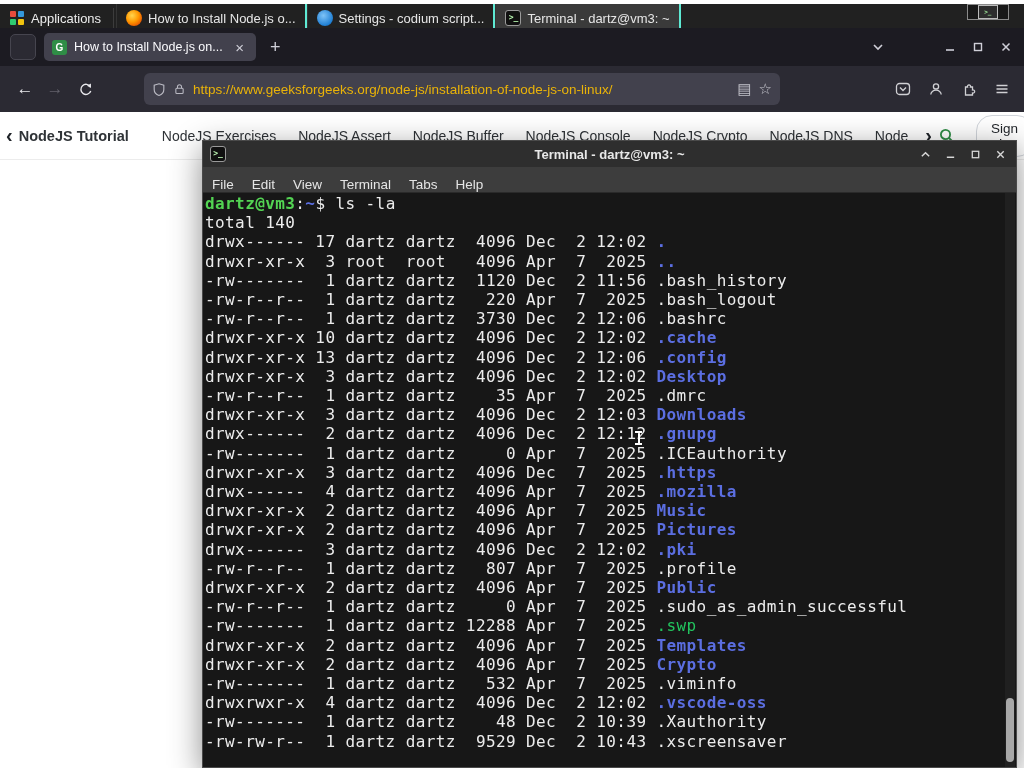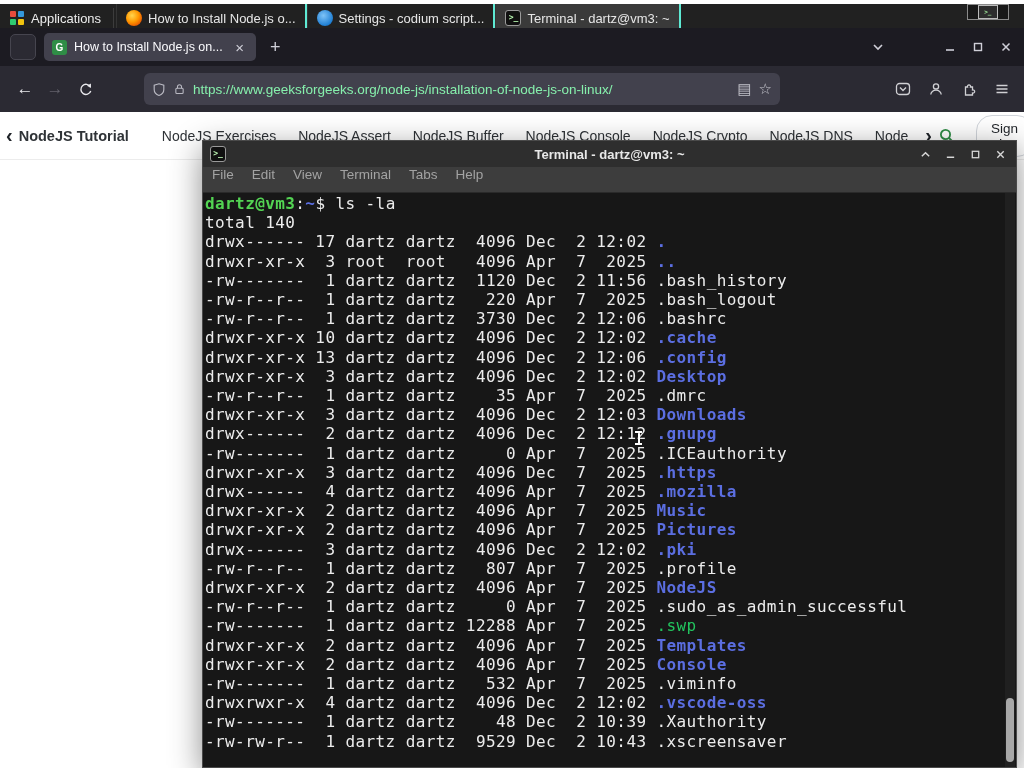--- a/index.html
+++ b/index.html
@@ -48,21 +48,21 @@
 
   
   #navbar { position:absolute; left:0; top:66px; width:1024px; height:46px; background:#2b2a33;
             display:flex; align-items:center; color:#d7d7db; }
   .navicon { width:30px; height:30px; display:flex; align-items:center; justify-content:center;
              font-size:17px; border-radius:4px; color:#e8e8ec; }
   .navicon.dim { color:#62616b; }
   #back-btn{ margin-left:10px; } 
   #urlbar { height:32px; flex:0 0 636px; margin-left:44px; background:#42414d; border-radius:6px;
             display:flex; align-items:center; padding:0 8px; gap:7px; }
-  #url-text { flex:1; font-size:13.5px; color:#86efac; white-space:nowrap; overflow:hidden; }
+  #url-text { flex:1; font-size:13.5px; color:#eab308; white-space:nowrap; overflow:hidden; }
   .urlicon { display:flex; align-items:center; }
   .glyph { font-size:15px; color:#c3c3cb; }
   #nav-right { margin-left:auto; display:flex; align-items:center; gap:17px; padding-right:14px; }
 
   
   #siteheader { position:absolute; left:0; top:112px; width:1024px; height:48px; background:#fff;
                 border-bottom:1px solid #ececec; display:flex; align-items:center; color:#2f3337; }
   .chev { font-size:20px; font-weight:bold; color:#1f2328; padding:0 6px; }
   .nav-strong { font-weight:bold; font-size:14.5px; margin-right:22px; white-space:nowrap; }
   .nav-link { font-size:14px; color:#2f3337; margin:0 11px; white-space:nowrap; }
@@ -72,21 +72,21 @@
 
   
   #terminal { position:absolute; left:202px; top:140px; width:815px; height:628px; z-index:50;
               border:1px solid #4a4a4a; box-shadow:0 8px 30px rgba(0,0,0,.45);
               display:flex; flex-direction:column; }
   #term-titlebar { height:26px; background:#2e2e2e; display:flex; align-items:center; color:#e8e8e8; }
   #term-title { position:absolute; left:0; right:0; text-align:center; font-size:13px; font-weight:bold; pointer-events:none; }
   .term-app-icon { width:16px; height:16px; margin-left:7px; background:#101010; border:1px solid #9a9a9a;
                    border-radius:3px; color:#bdf7b4; font:bold 8px/14px "DejaVu Sans Mono",monospace; text-align:center; z-index:2; }
   #term-winbtns { margin-left:auto; display:flex; align-items:center; gap:14px; padding-right:10px; z-index:2; }
-  #term-menubar { height:26px; background:#3d3d3d; display:flex; align-items:flex-start; color:#a3a3a3;
+  #term-menubar { height:26px; background:#3d3d3d; display:flex; align-items:flex-end; color:#e5e5e5;
                   font-size:13.5px; border-bottom:1px solid #2a2a2a; }
   .menu-item { padding:0 9px; }
   #term-content { position:relative; flex:1; background:#171717; overflow:hidden; padding:1px 0 0 2px; }
   .tline { white-space:pre; font:16px/19.2px "DejaVu Sans Mono",monospace; letter-spacing:.4px; color:#ececec; }
   .green { color:#53d453; font-weight:bold; }
   .blue  { color:#5b6ee1; }
   .bold  { font-weight:bold; }
   .dim   { color:#22c55e; }
   #term-scrollbar { position:absolute; right:1px; top:0; bottom:0; width:10px; background:#202020; }
   #term-thumb { position:absolute; right:1px; width:8px; top:505px; height:64px; background:#a8a8a8; border-radius:4px; }
@@ -299,25 +299,25 @@
           <div class="tline"><span>-rw-r--r--  1 dartz dartz    35 Apr  7  2025 </span><span>.dmrc</span></div>
           <div class="tline"><span>drwxr-xr-x  3 dartz dartz  4096 Dec  2 12:03 </span><span class="blue bold">Downloads</span></div>
           <div class="tline"><span>drwx------  2 dartz dartz  4096 Dec  2 12:12 </span><span class="blue bold">.gnupg</span></div>
           <div class="tline"><span>-rw-------  1 dartz dartz     0 Apr  7  2025 </span><span>.ICEauthority</span></div>
           <div class="tline"><span>drwxr-xr-x  3 dartz dartz  4096 Dec  7  2025 </span><span class="blue bold">.https</span></div>
           <div class="tline"><span>drwx------  4 dartz dartz  4096 Apr  7  2025 </span><span class="blue bold">.mozilla</span></div>
           <div class="tline"><span>drwxr-xr-x  2 dartz dartz  4096 Apr  7  2025 </span><span class="blue bold">Music</span></div>
           <div class="tline"><span>drwxr-xr-x  2 dartz dartz  4096 Apr  7  2025 </span><span class="blue bold">Pictures</span></div>
           <div class="tline"><span>drwx------  3 dartz dartz  4096 Dec  2 12:02 </span><span class="blue bold">.pki</span></div>
           <div class="tline"><span>-rw-r--r--  1 dartz dartz   807 Apr  7  2025 </span><span>.profile</span></div>
-          <div class="tline"><span>drwxr-xr-x  2 dartz dartz  4096 Apr  7  2025 </span><span class="blue bold">NodeJS</span></div>
+          <div class="tline"><span>drwxr-xr-x  2 dartz dartz  4096 Apr  7  2025 </span><span class="blue bold">Public</span></div>
           <div class="tline"><span>-rw-r--r--  1 dartz dartz     0 Apr  7  2025 </span><span>.sudo_as_admin_successful</span></div>
           <div class="tline"><span>-rw-------  1 dartz dartz 12288 Apr  7  2025 </span><span class="dim">.swp</span></div>
           <div class="tline"><span>drwxr-xr-x  2 dartz dartz  4096 Apr  7  2025 </span><span class="blue bold">Templates</span></div>
-          <div class="tline"><span>drwxr-xr-x  2 dartz dartz  4096 Apr  7  2025 </span><span class="blue bold">Console</span></div>
+          <div class="tline"><span>drwxr-xr-x  2 dartz dartz  4096 Apr  7  2025 </span><span class="blue bold">Crypto</span></div>
           <div class="tline"><span>-rw-------  1 dartz dartz   532 Apr  7  2025 </span><span>.viminfo</span></div>
           <div class="tline"><span>drwxrwxr-x  4 dartz dartz  4096 Dec  2 12:02 </span><span class="blue bold">.vscode-oss</span></div>
           <div class="tline"><span>-rw-------  1 dartz dartz    48 Dec  2 10:39 </span><span>.Xauthority</span></div>
           <div class="tline"><span>-rw-rw-r--  1 dartz dartz  9529 Dec  2 10:43 </span><span>.xscreensaver</span></div>
         </div>
       <div id="term-scrollbar">
         <div id="term-thumb"></div>
       </div>
     </div>
   </div>

